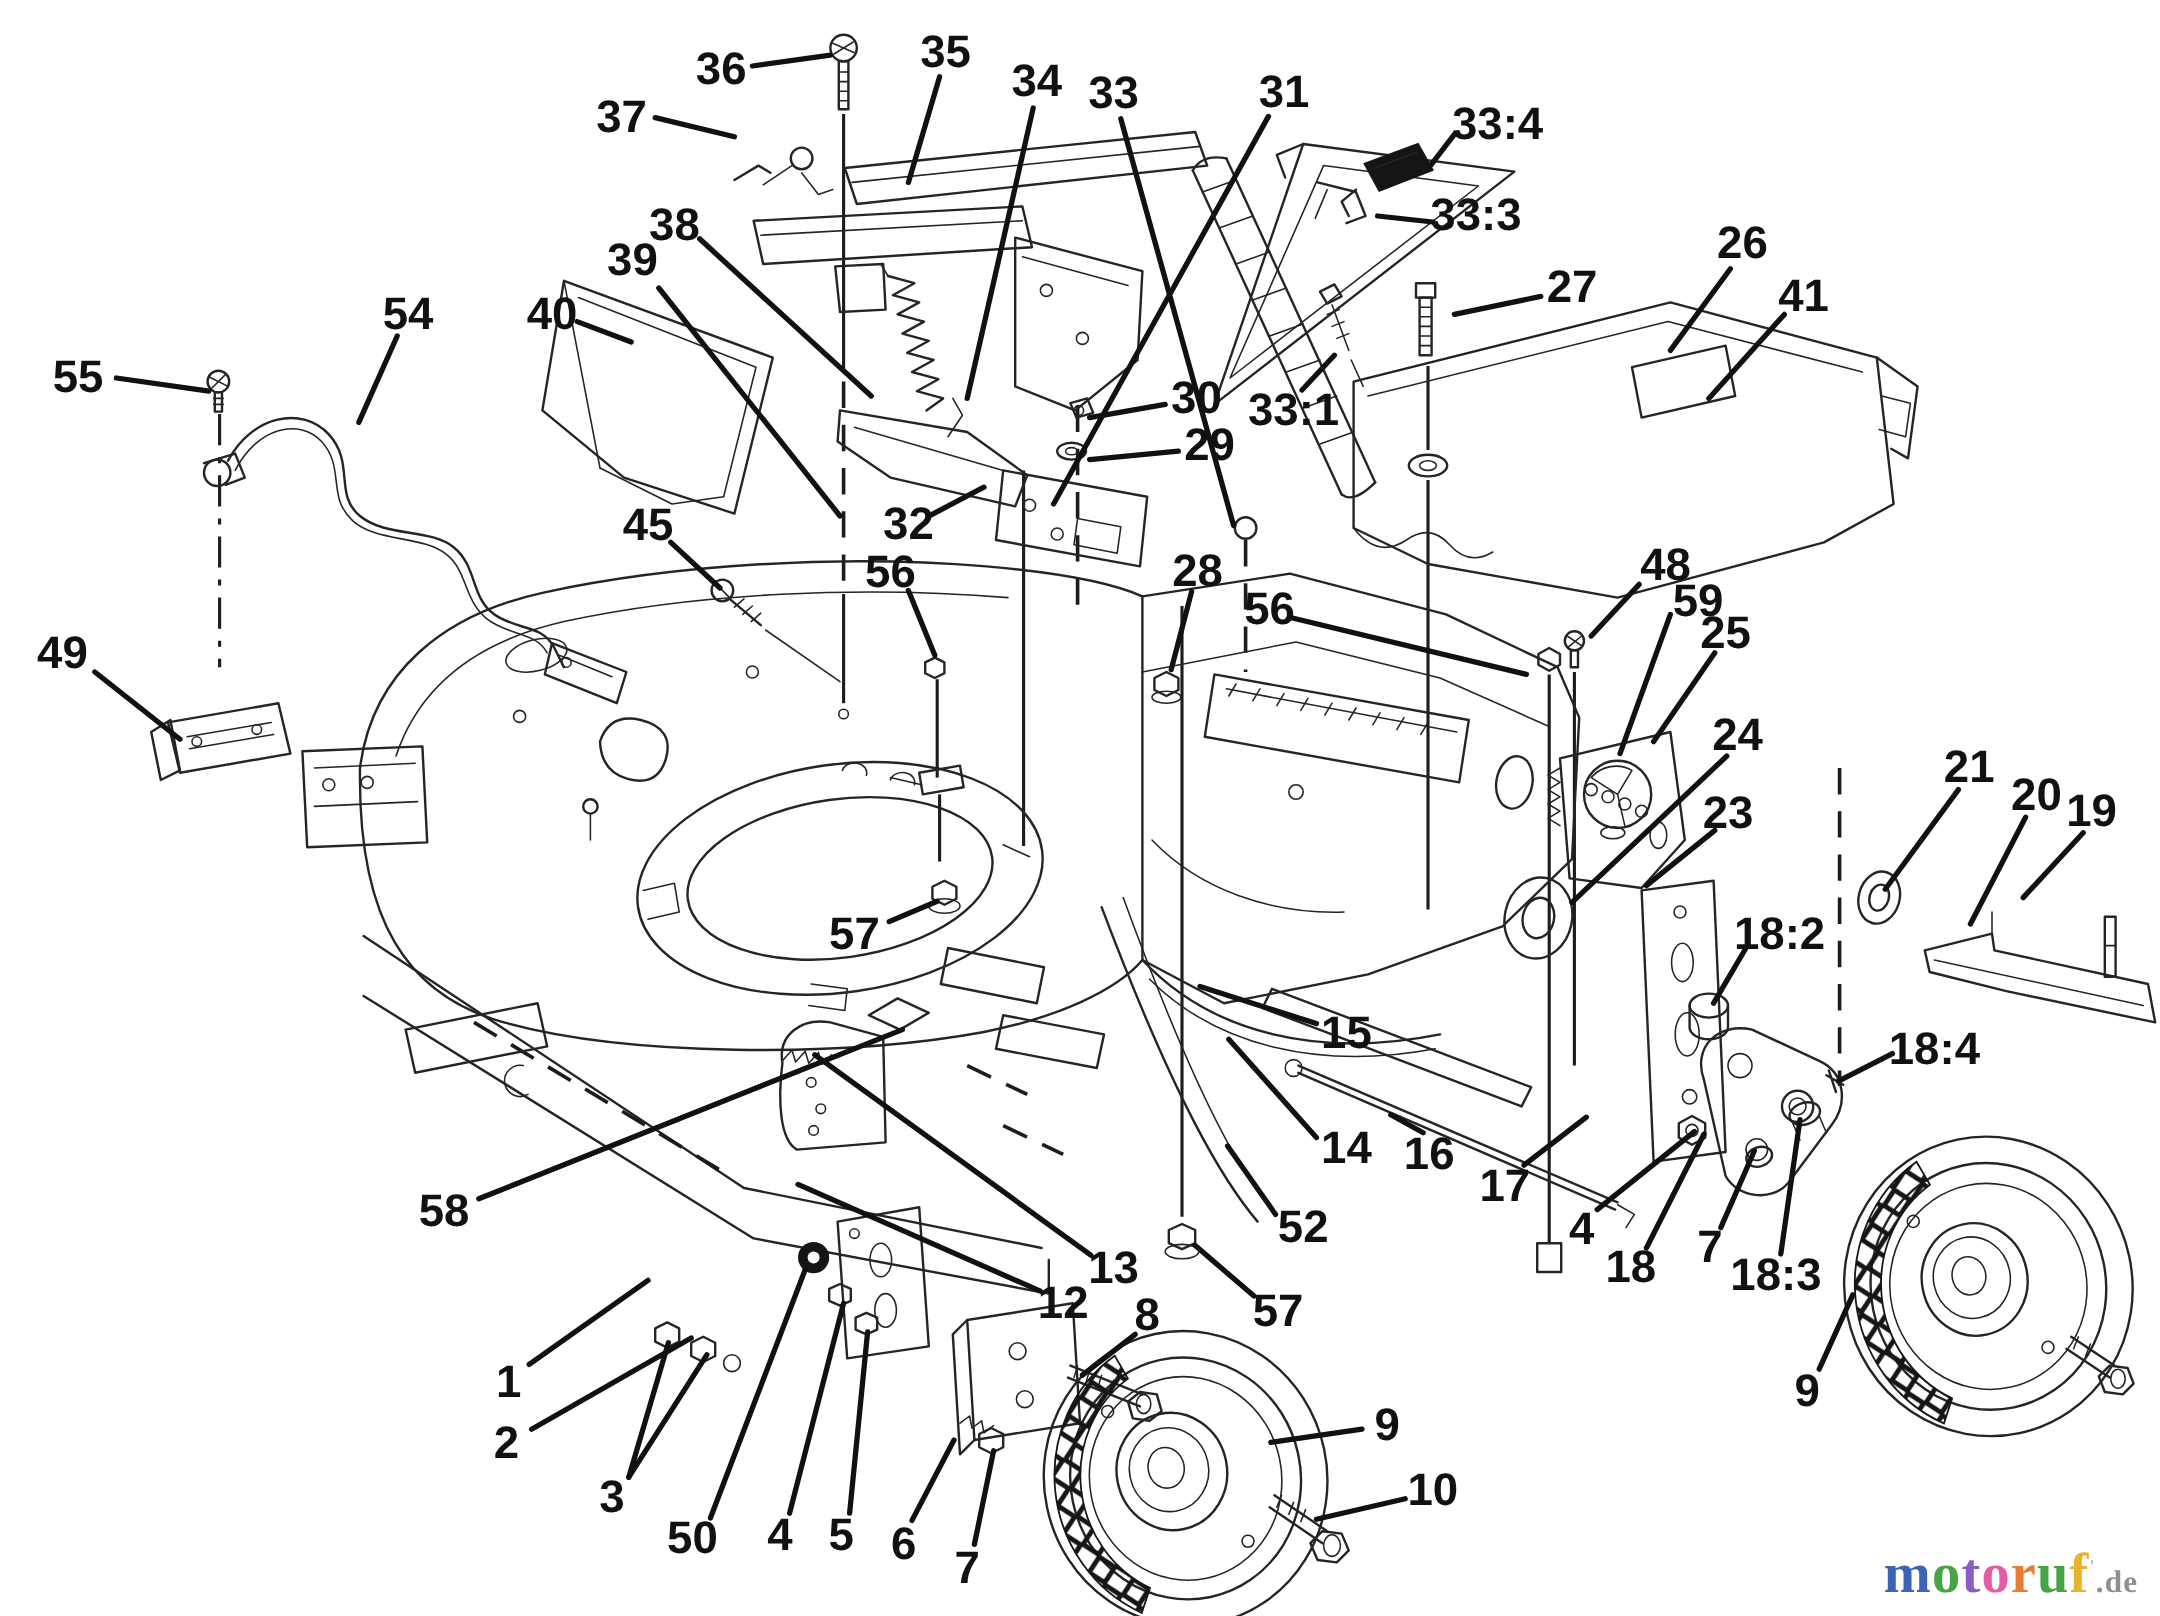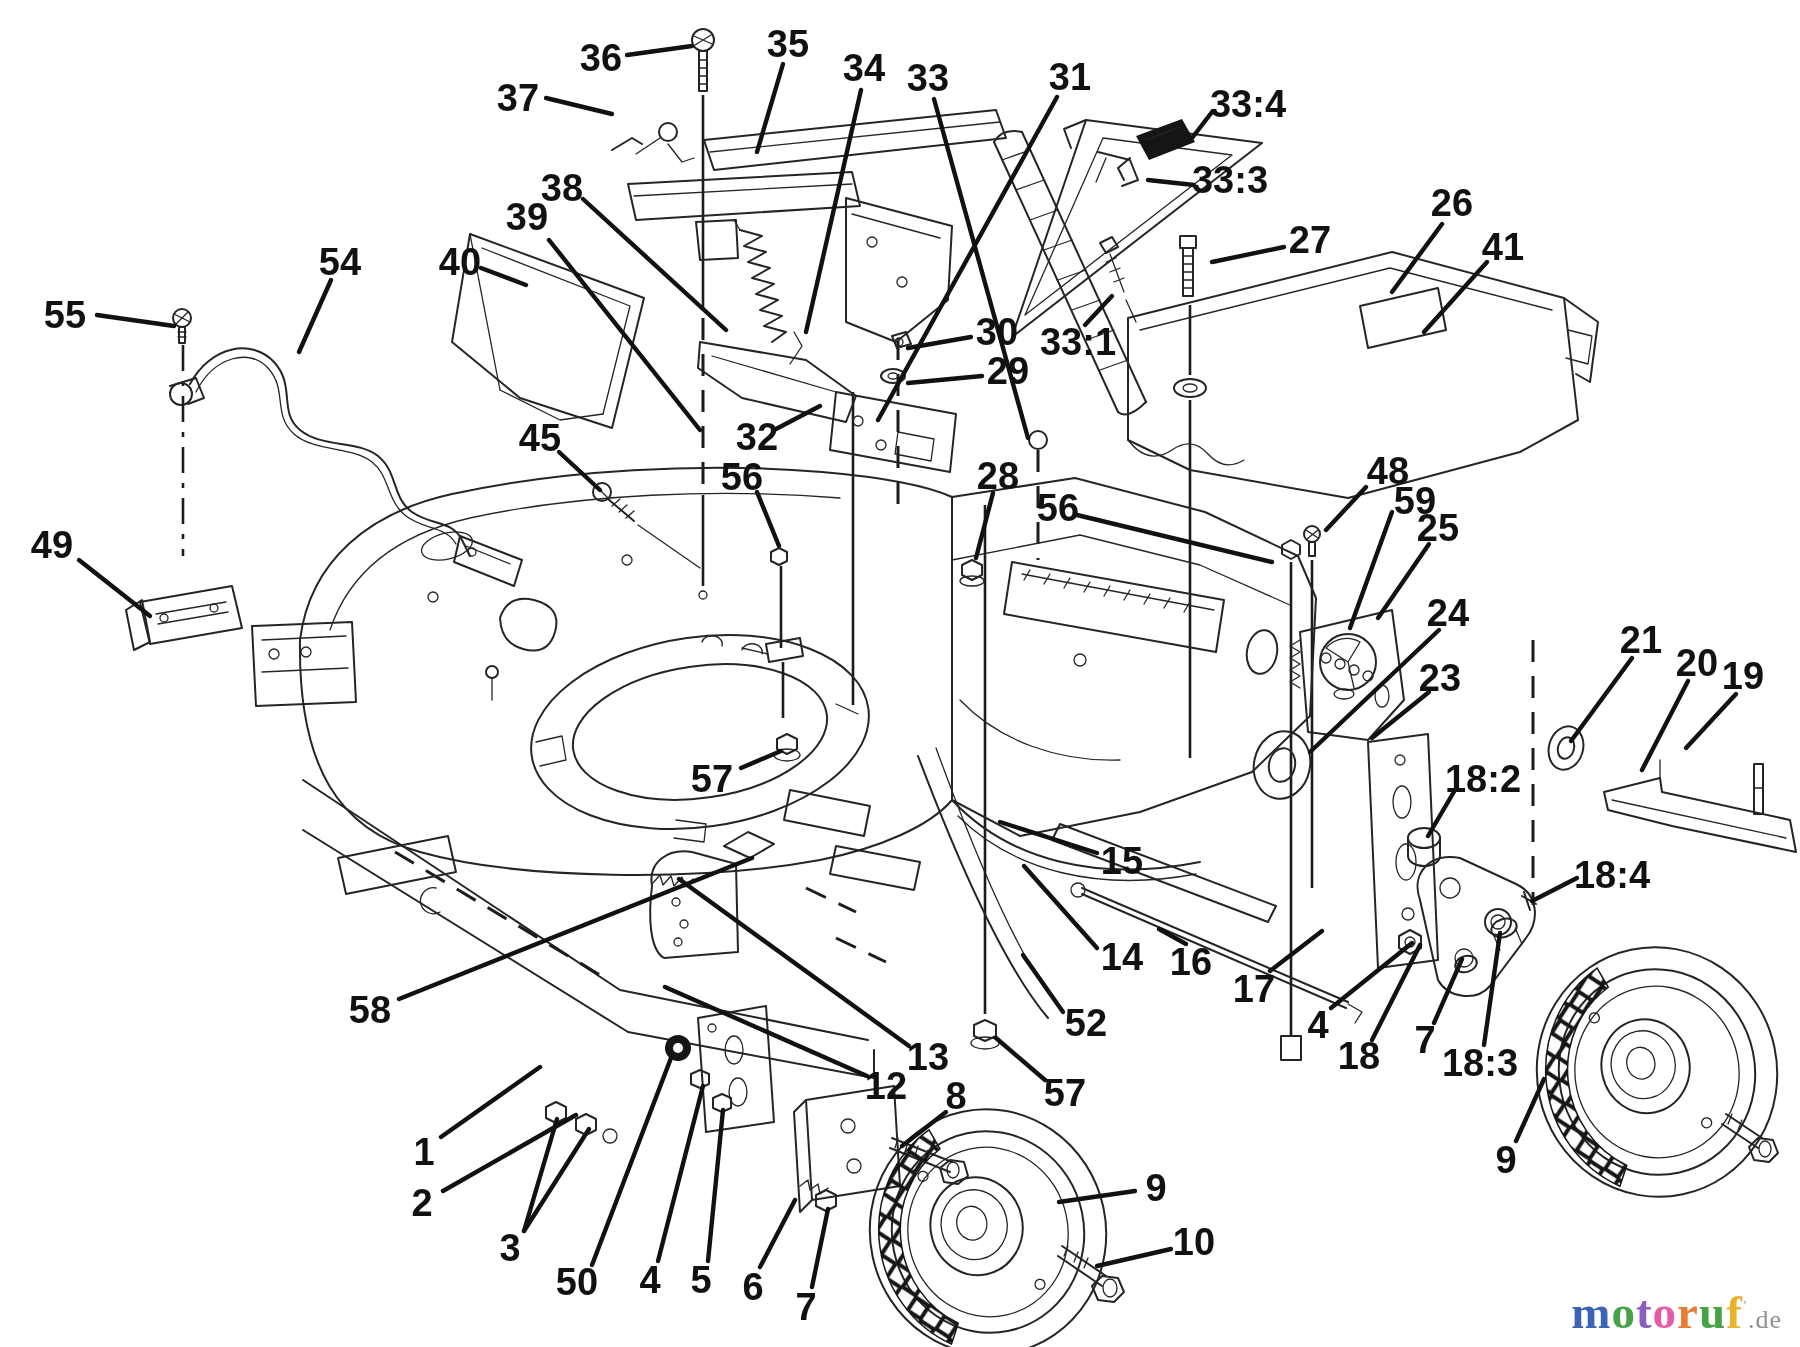--- a/index.html
+++ b/index.html
@@ -8,21 +8,21 @@
   svg{position:absolute;left:0;top:0;}
   .part-label{font:700 38px "Liberation Sans",sans-serif;fill:#111;}
   .outline{fill:none;stroke:#252525;stroke-width:2;stroke-linejoin:round;stroke-linecap:round;}
   .thin{fill:none;stroke:#252525;stroke-width:1.3;stroke-linejoin:round;stroke-linecap:round;}
   .axis{fill:none;stroke:#1c1c1c;stroke-width:2.6;}
   .dash{fill:none;stroke:#1c1c1c;stroke-width:3;stroke-dasharray:22 14;}
   .dashdot{fill:none;stroke:#1c1c1c;stroke-width:2.6;stroke-dasharray:26 10 5 10;}
   .blackfill{fill:#151515;stroke:none;}
   .logo{position:absolute;right:18px;bottom:8px;font-family:"Liberation Serif",serif;
         font-weight:700;font-size:47px;letter-spacing:1px;white-space:nowrap;}
-  .logo .suffix{font-size:26px;font-weight:400;}
+  .logo .suffix{font-size:26px;font-weight:700;}
   .logo .tm{font-size:15px;vertical-align:super;}
 </style>
 </head>
 <body>
 
 <div class="stage">
 <svg width="1800" height="1347" viewBox="0 0 1800 1347">
   <defs>
     <pattern id="tread" width="24" height="24" patternUnits="userSpaceOnUse">
       <path d="M12,1 L23,12 L12,23 L1,12 Z" fill="none" stroke="#161616" stroke-width="4"></path>

